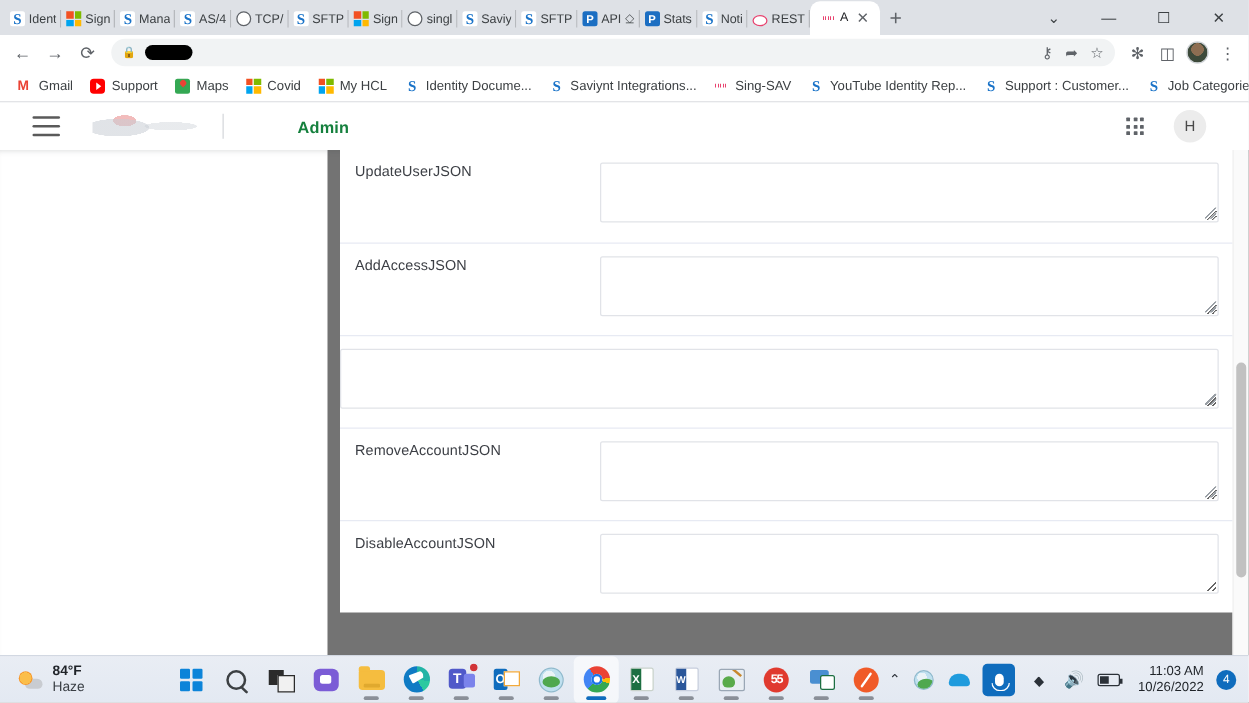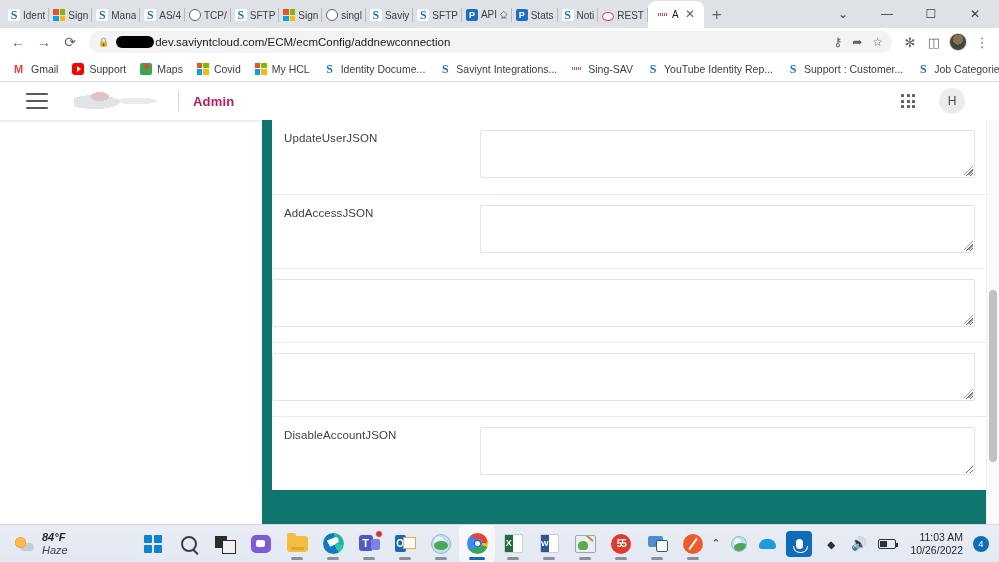--- a/index.html
+++ b/index.html
@@ -125,38 +125,38 @@
                justify-content:space-between; cursor:pointer; margin-left: 8px; }
   .hamburger i { display:block; height:2px; background:#5a5a5a; border-radius:1px; }
   .brand-logo {
     width: 92px; height: 22px; margin-left: 26px;
     background:
       radial-gradient(ellipse 60% 70% at 22% 55%, rgba(200,205,212,0.55) 0 45%, rgba(255,255,255,0) 46%),
       radial-gradient(ellipse 20% 40% at 28% 30%, rgba(226,106,106,0.45) 0 50%, rgba(255,255,255,0) 51%),
       radial-gradient(ellipse 45% 30% at 68% 50%, rgba(205,210,216,0.45) 0 50%, rgba(255,255,255,0) 51%);
   }
   .hdr-divider { width:1px; height:20px; background:#d5d7db; margin: 0 14px 0 12px; }
-  .hdr-title { font-size: 13px; font-weight: bold; color: #be185d; letter-spacing: .2px; }
+  .hdr-title { font-size: 13px; font-weight: bold; color: #15803d; letter-spacing: .2px; margin-left: 45px; }
   .hdr-right { margin-left: auto; display:flex; align-items:center; gap: 24px; padding-right: 16px; }
   .apps-grid { display:grid; grid-template-columns: repeat(3, 3px); grid-template-rows: repeat(3,3px);
                gap:2.5px; cursor:pointer; }
   .apps-grid i { display:block; width:3px; height:3px; background:#5f6368; border-radius:.5px; }
   .user-avatar {
     width: 26px; height: 26px; border-radius: 50%; background:#ececec;
     display:flex; align-items:center; justify-content:center;
     font-size: 12px; color:#4a4a4a; cursor:pointer;
   }
 
   .app-body { display: flex; height: 404px; position: relative; }
   .left-panel {
     width: 262px; flex: 0 0 262px; background: #ffffff;
     box-shadow: inset 0 4px 5px -4px rgba(60,64,67,0.22);
   }
   .content-wrap {
-    flex: 1; background: #0f766e; overflow: hidden; position: relative;
+    flex: 1; background: #737373; overflow: hidden; position: relative;
     box-shadow: inset 0 4px 5px -4px rgba(60,64,67,0.22);
   }
   .content-scroll { position: relative; }
 
   .form-card { margin: 0 10px 0 10px; background:#fff; }
   .frow {
     display: flex; align-items: flex-start;
     border-top: 1px solid #e7eaf3; padding: 10px 0 14px 0; min-height: 74px;
   }
   .frow:first-child { border-top: none; }
@@ -190,21 +190,21 @@
     border-radius: 4px; top: 170px; height: 172px; cursor: pointer;
   }
 
   
   .taskbar {
     height: 38px; width: 999px;
     background: linear-gradient(180deg,#e9edf4 0%, #e3e9f2 100%);
     display: flex; align-items: center; position: relative;
     border-top: 1px solid #d2d8e2;
   }
-  .weather { display:flex; align-items:center; gap:8px; padding-left: 14px; width: 200px; cursor:pointer;font-style:italic; }
+  .weather { display:flex; align-items:center; gap:8px; padding-left: 14px; width: 200px; cursor:pointer; }
   .wicon {
     width: 20px; height: 16px; position: relative;
   }
   .wicon::before {
     content:""; position:absolute; right:0; bottom:1px; width:14px; height:8px;
     background:#c9ccd1; border-radius: 7px 7px 6px 6px;
   }
   .wicon::after {
     content:""; position:absolute; left:1px; top:1px; width:11px; height:11px;
     background: radial-gradient(circle, #fbbe4a 0 60%, #f79a2e 61% 100%); border-radius:50%;
@@ -417,21 +417,20 @@
   </div>
 
   <div class="toolbar">
     <div class="navbtn">←</div>
     <div class="navbtn">→</div>
     <div class="navbtn">⟳</div>
 
     <div class="omnibox">
       <span class="lock">🔒</span>
       <span class="redact"></span>
-      <span>dev.saviyntcloud.com/ECM/ecmConfig/addnewconnection</span>
       <span class="omni-actions" style="margin-left:auto">
         <span>⚷</span>
         <span>➦</span>
         <span>☆</span>
       </span>
     </div>
 
     <div class="tb-icon">✻</div>
     <div class="tb-icon">◫</div>
     <div class="tb-icon">
@@ -554,20 +553,21 @@
             <div class="frow">
               <div class="fcontrol">
                 <div class="ta-wrap">
                   <textarea class="ftextarea" placeholder="" style=""></textarea>
                   <span class="grip"></span>
                 </div>
               </div>
             </div>
 
             <div class="frow">
+              <div class="flabel">RemoveAccountJSON</div>
               <div class="fcontrol">
                 <div class="ta-wrap">
                   <textarea class="ftextarea" placeholder="" style=""></textarea>
                   <span class="grip"></span>
                 </div>
               </div>
             </div>
 
 
             <div class="frow">

